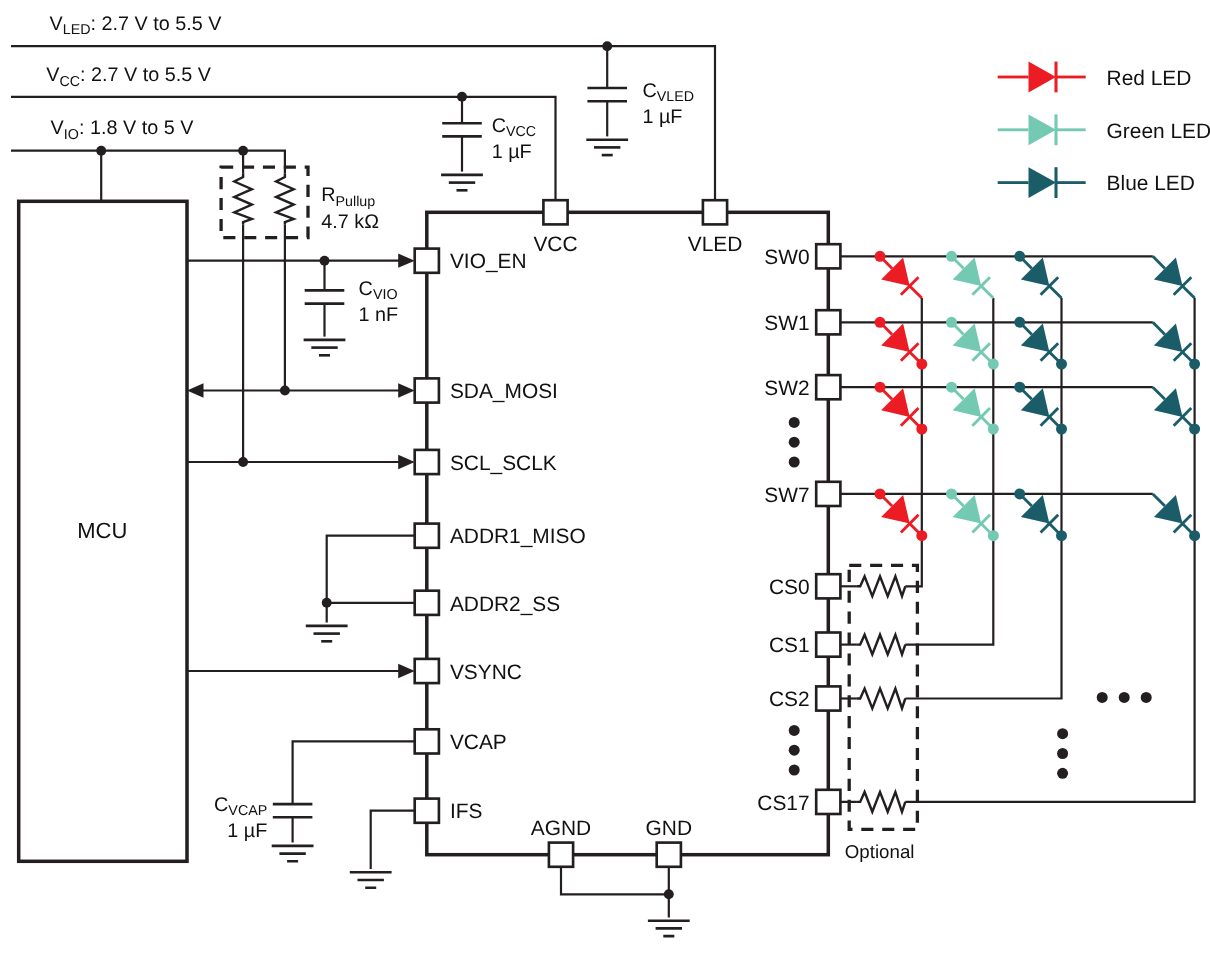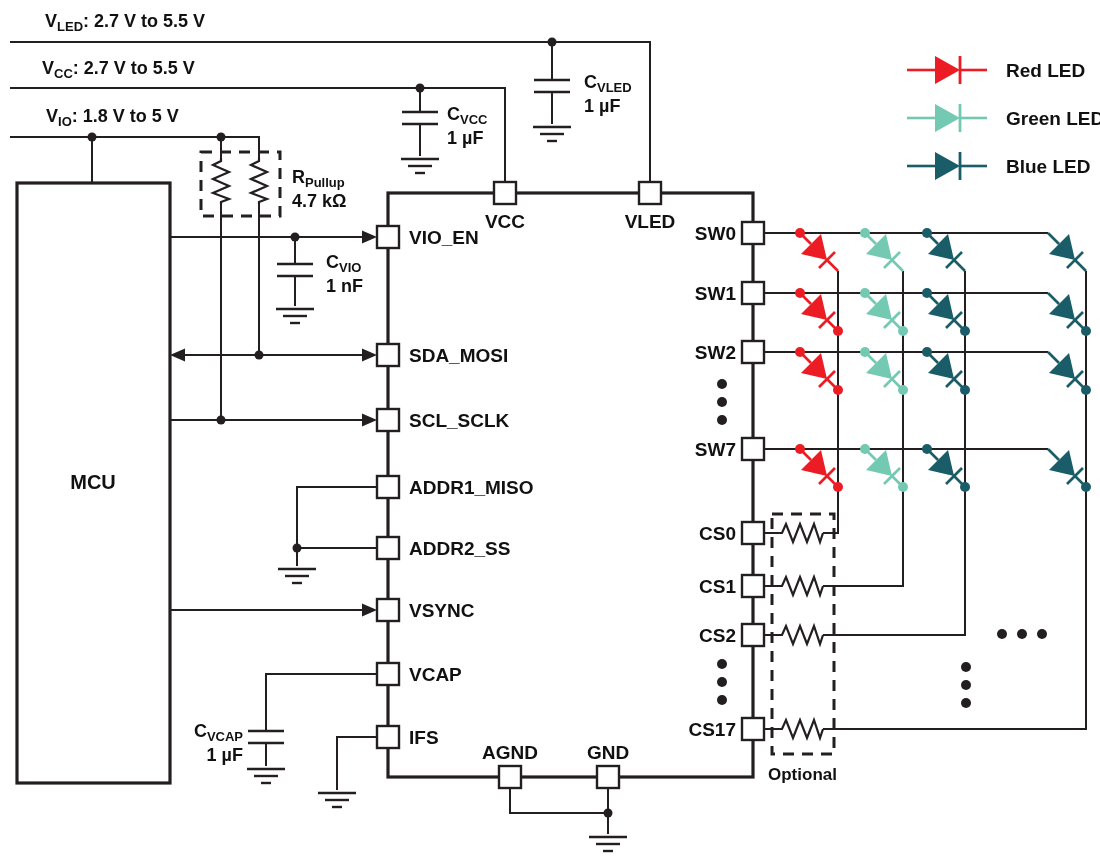--- a/index.html
+++ b/index.html
@@ -1,16 +1,16 @@
 <!DOCTYPE html>
 <html style="--red: #ec1c24; --green: #74c9b2; --blue: #1a5d68; --wire: #231f20;"><head>
 <meta charset="utf-8">
 <style>
   html,body{margin:0;padding:0;background:#ffffff;}
-  .stage{position:relative;width:1100px;height:868px;background:#fff;font-family:"Liberation Sans",sans-serif;font-weight:bold;}
+  .stage{position:relative;width:1100px;height:868px;background:#fff;font-family:"Liberation Sans",sans-serif;}
   svg{display:block;}
   
   .wire{stroke:var(--wire);stroke-width:2;fill:none;}
   .rail{stroke:var(--wire);stroke-width:2;fill:none;}
   .thick{stroke:var(--wire);stroke-width:3.2;fill:#fff;}
   .pin{stroke:var(--wire);stroke-width:2.4;fill:#fff;}
   .dot{fill:var(--wire);stroke:none;}
   .arrow{fill:var(--wire);stroke:none;}
   .dashed{stroke:var(--wire);stroke-width:3;fill:none;stroke-dasharray:11 8;}
   

